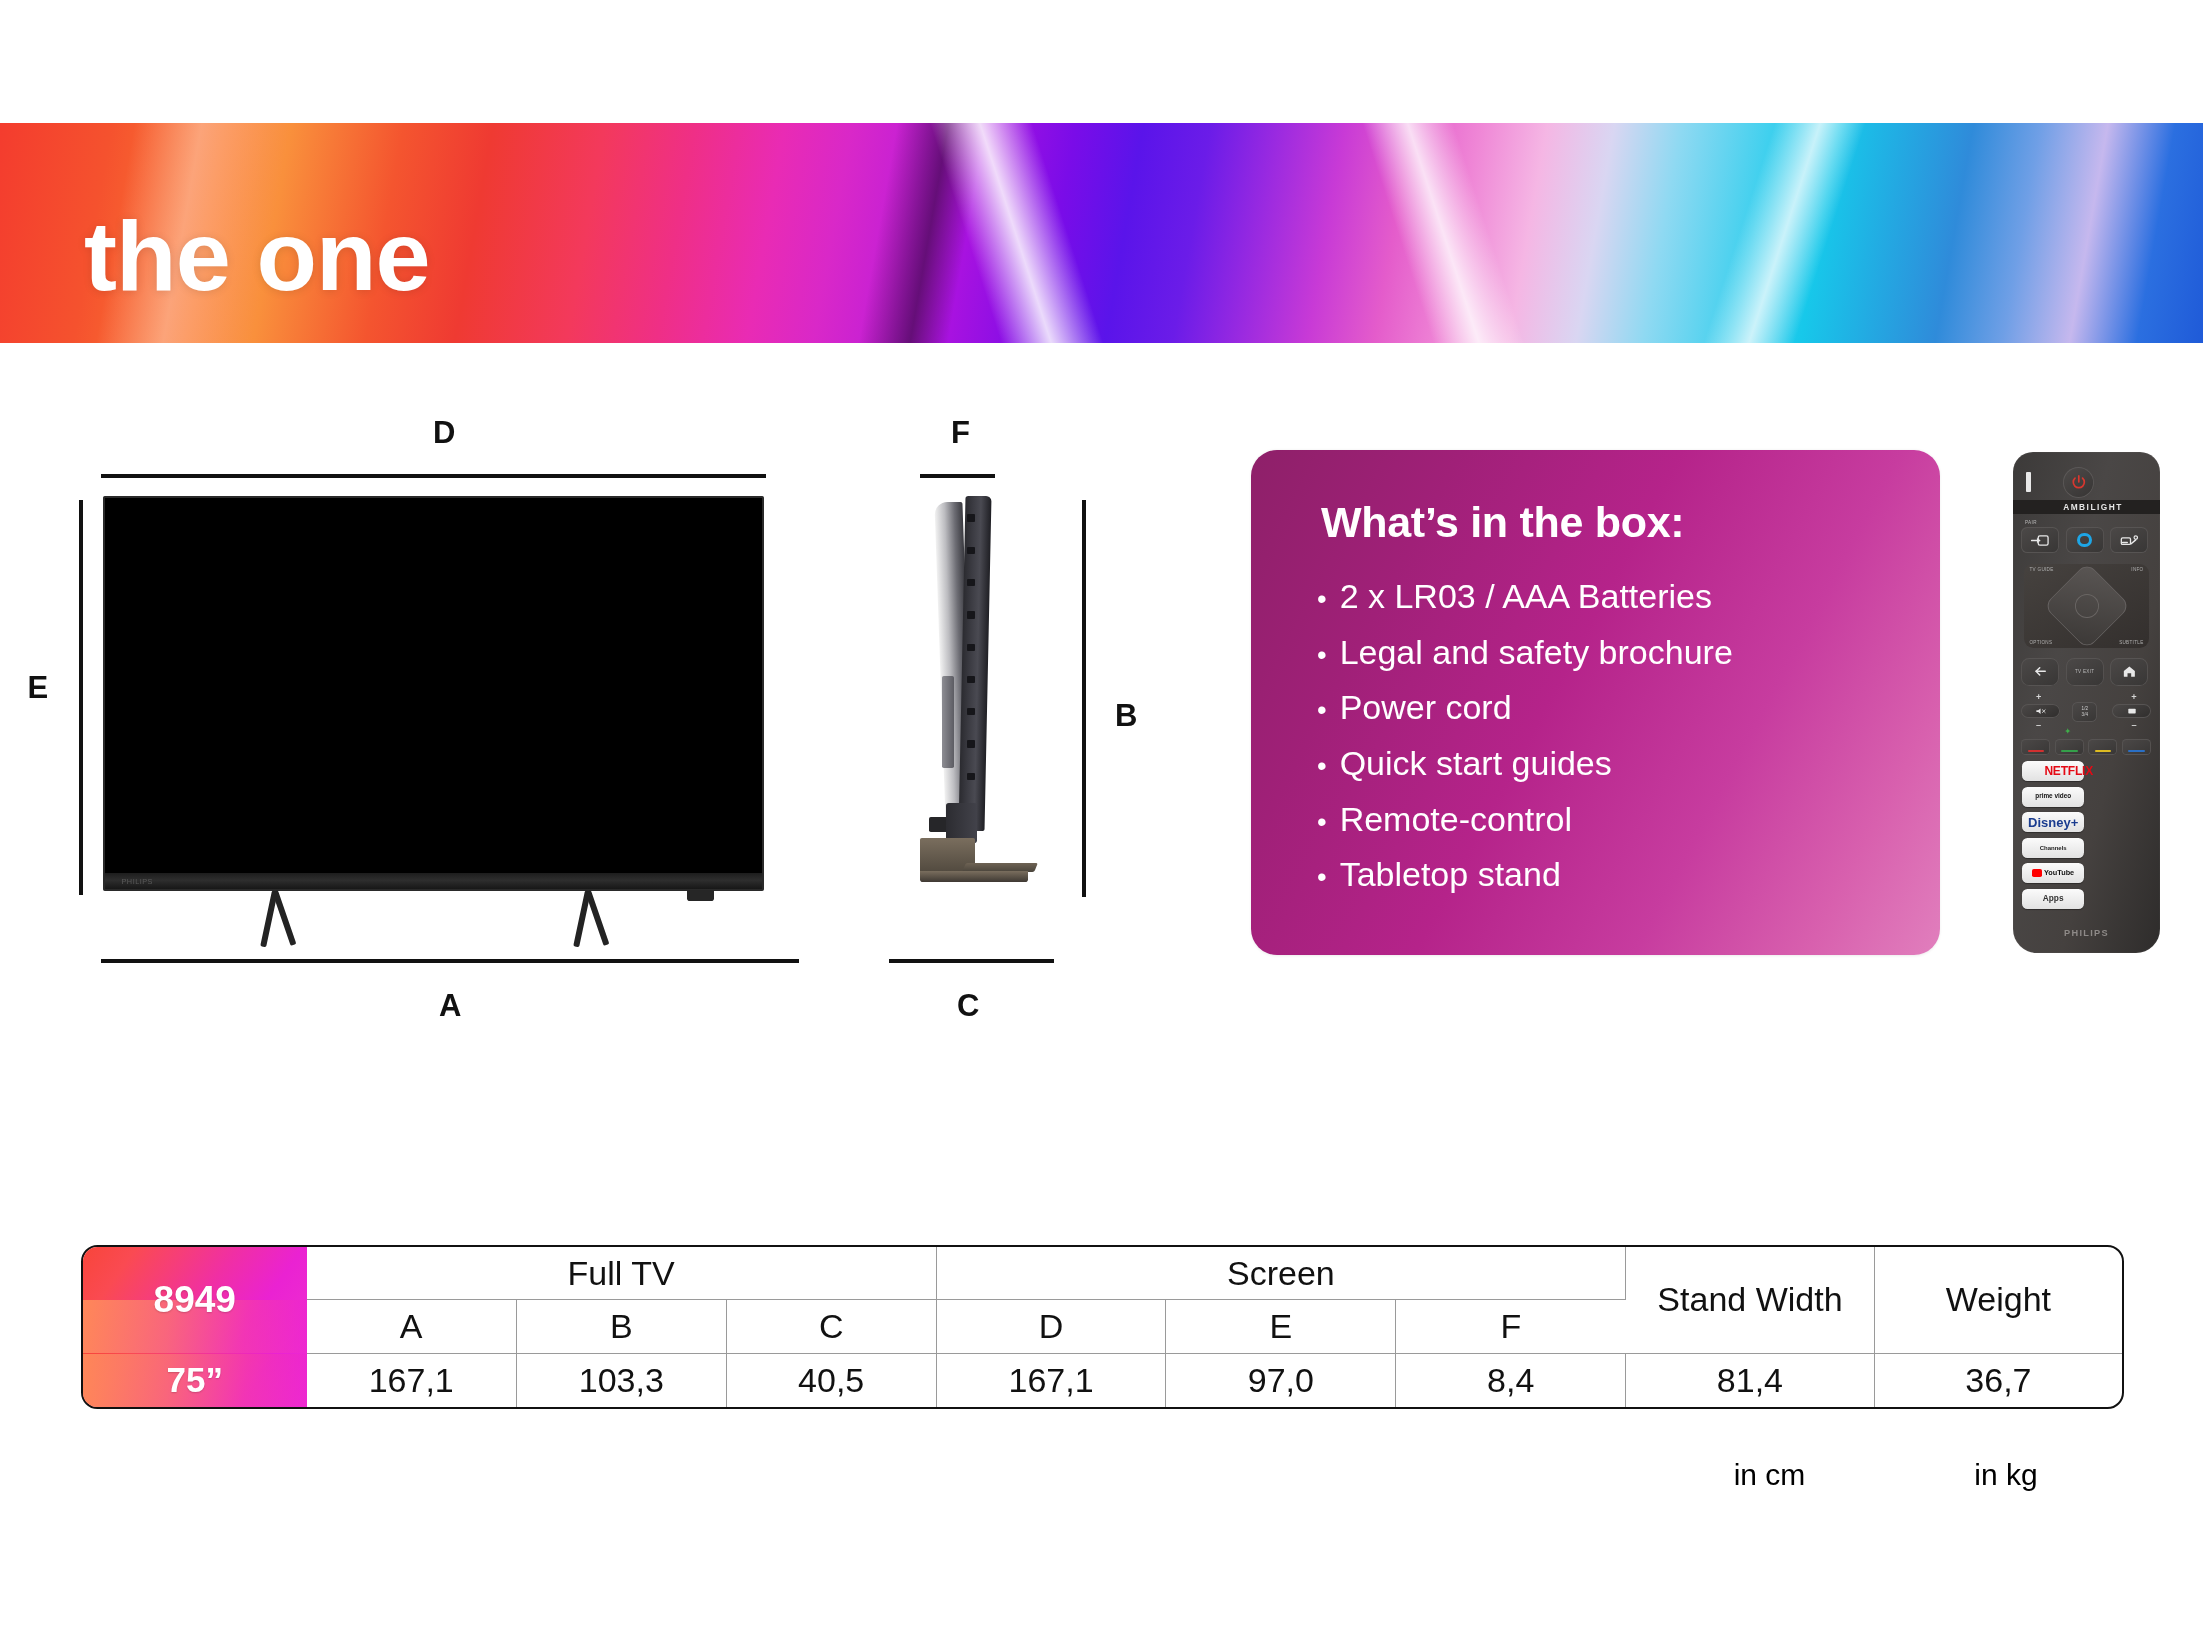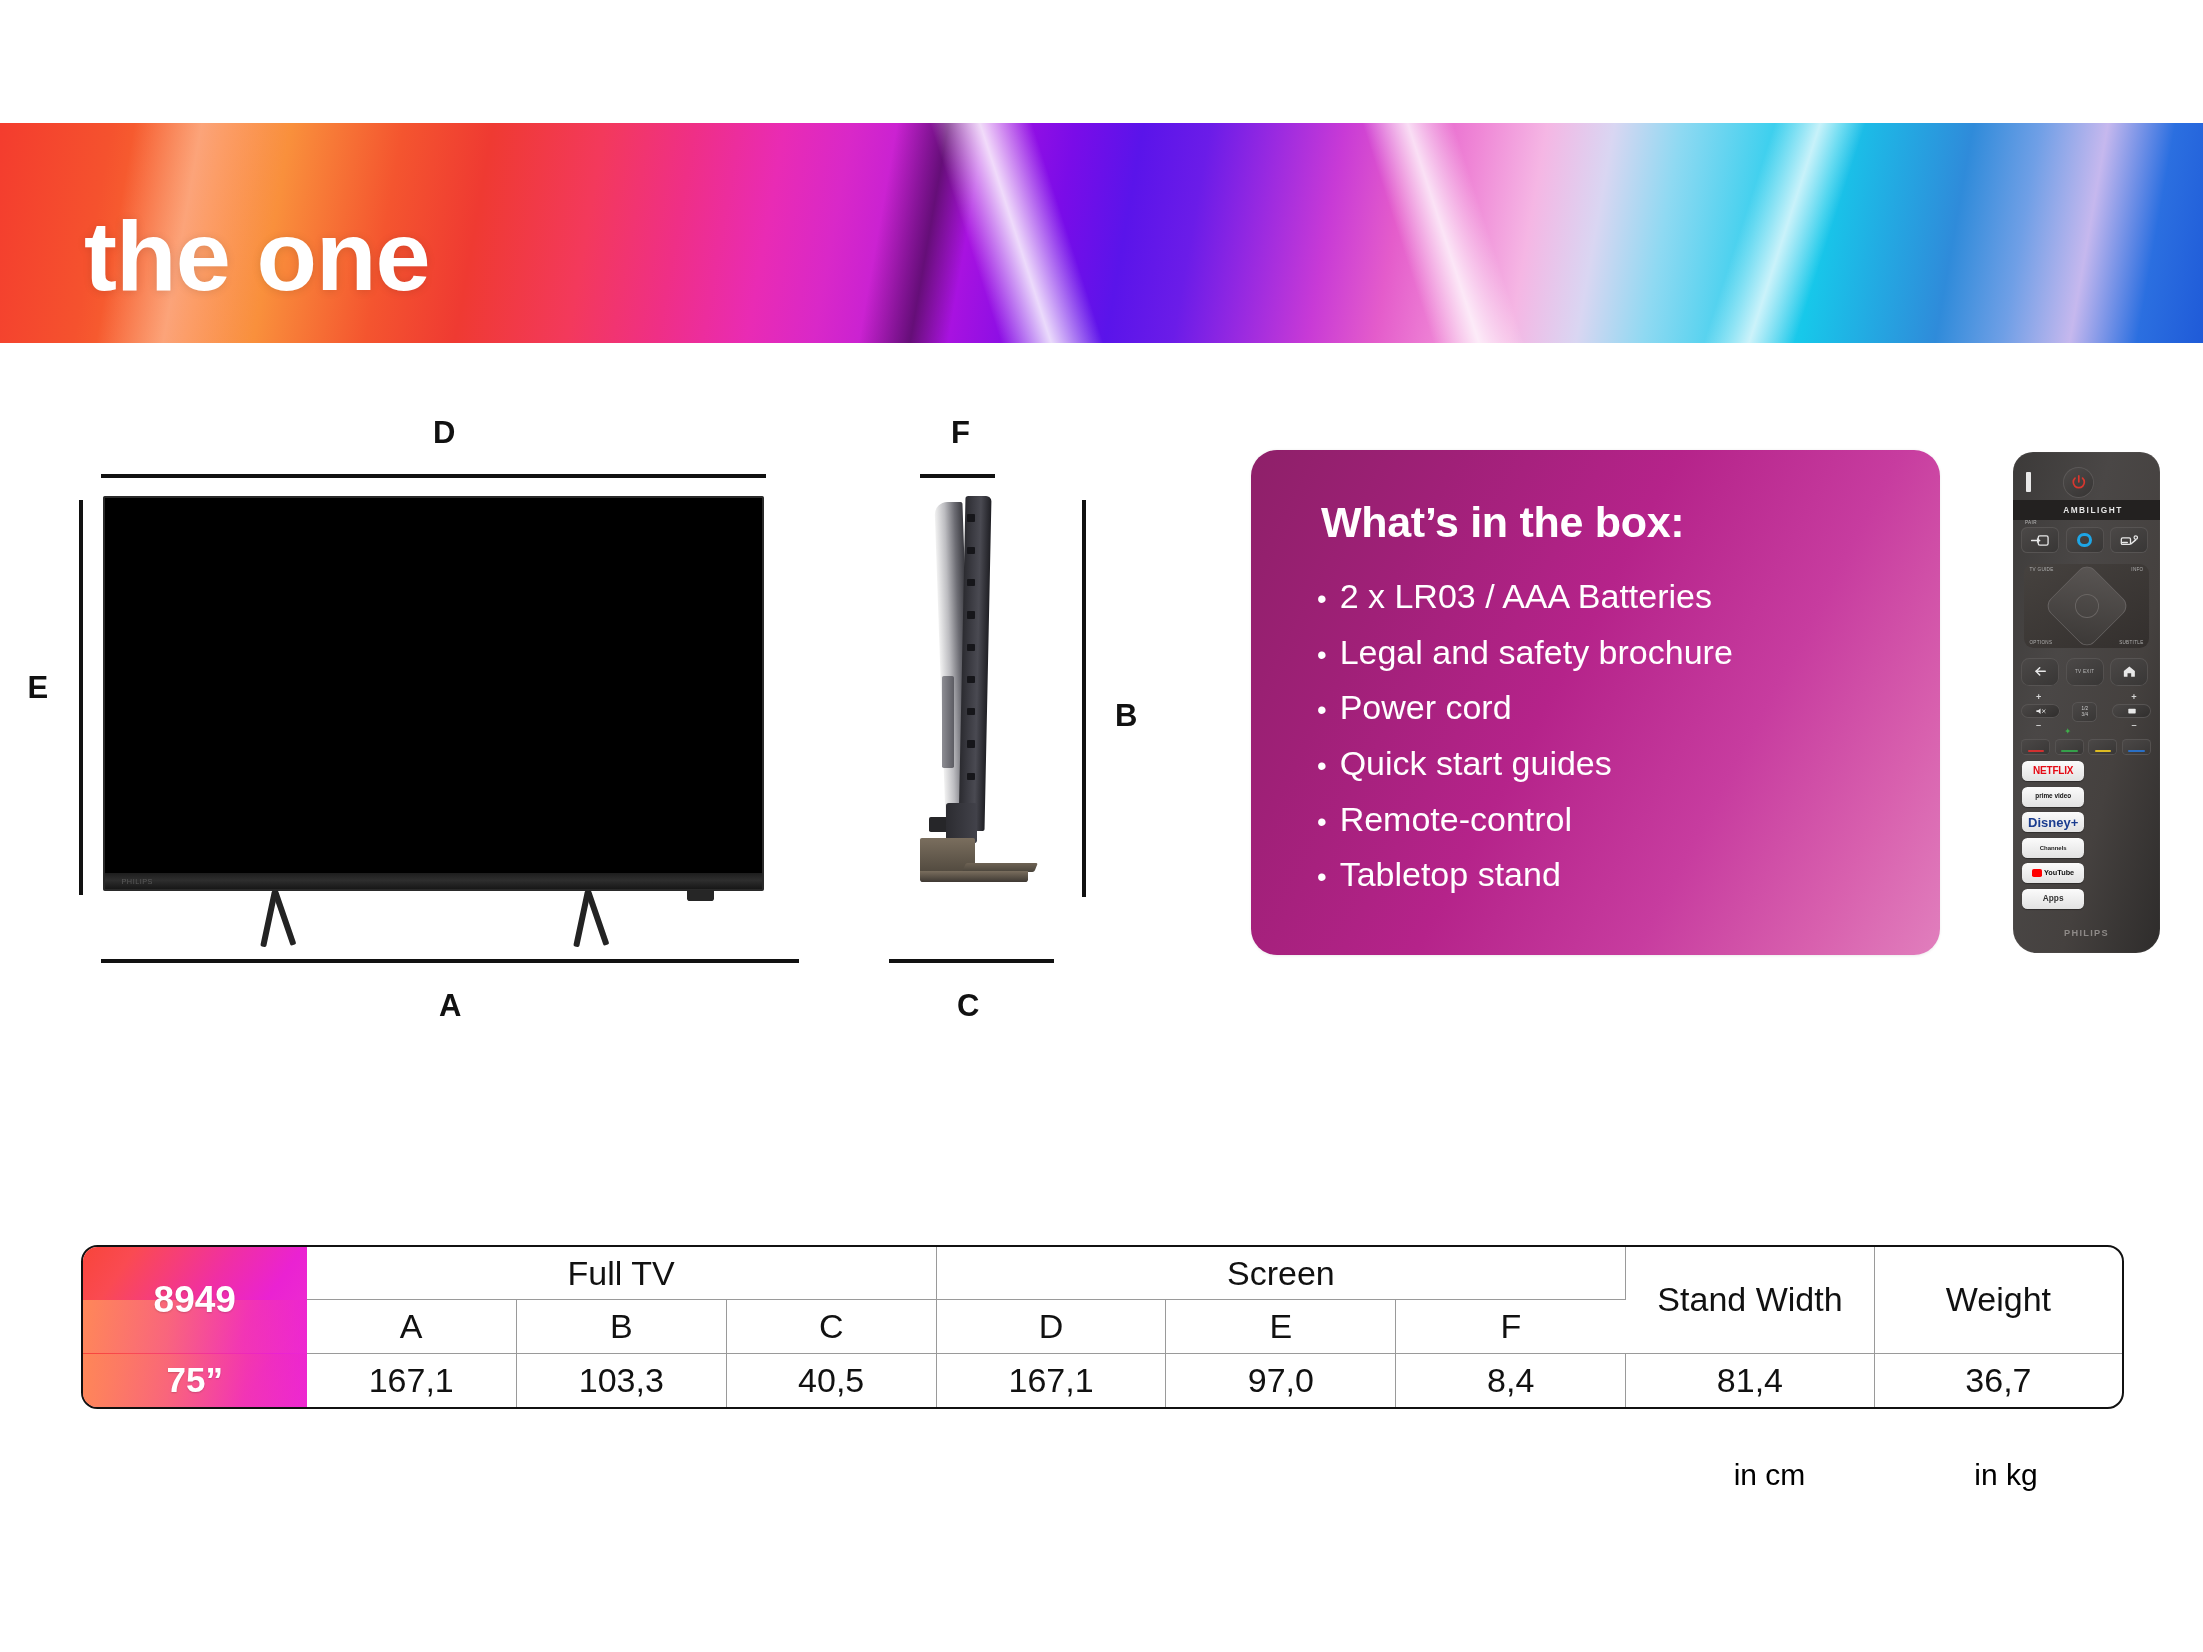--- a/index.html
+++ b/index.html
@@ -155,21 +155,21 @@
   .rm-powerrow { position: absolute; left: 0; top: 9.2px; width: 100%; height: 48px; }
   .rm-bar { position: absolute; left: 13px; top: 11px; width: 4.6px; height: 20px; background: #e8e8e8; border-radius: 0.9px; }
   .rm-power {
     position: absolute; left: 50px; top: 5.5px; width: 31px; height: 31px;
     border-radius: 50%; background: linear-gradient(145deg,#4e4b4a,#363433);
     box-shadow: inset 0 0 0 0.9px #5b5857;
     display: flex; align-items: center; justify-content: center;
   }
   .rm-power svg { width: 15.6px; height: 15.6px; }
   .rm-amb {
-    position: absolute; left: 0; top: 48px; width: 100%; height: 20px;
+    position: absolute; left: 0; top: 48px; width: 100%; height: 14px;
     background: #232120; display: flex; align-items: center; justify-content: center; padding-left: 13px;
   }
   .rm-amb span { font-size: 8.3px; color: #e6e6e6; letter-spacing: 1.5px; font-weight: 600; }
   .rm-row3 { position: absolute; left: 8.3px; top: 75px; width: 130px; display: flex; gap: 6.4px; }
   .rm-key {
     width: 38px; height: 26px; border-radius: 6.4px;
     background: linear-gradient(150deg,#4c4948,#383635);
     box-shadow: inset 0 0 0 0.9px #575453;
     display: flex; align-items: center; justify-content: center;
   }
@@ -226,21 +226,21 @@
   }
   .rm-cbtn i { display: block; width: 16.5px; height: 1.8px; border-radius: 0.9px; }
   .rm-apps { position: absolute; left: 9.2px; top: 309px; width: 129px; display: flex; flex-wrap: wrap; gap: 5.5px 5.5px; }
   .rm-app {
     width: 62px; height: 20px; border-radius: 5.5px;
     background: linear-gradient(180deg,#fbfbfb,#e2e2e2);
     display: flex; align-items: center; justify-content: center;
     box-shadow: 0 0.9px 0.9px rgba(0,0,0,.35);
   }
   .rm-app span { font-size: 7.3px; font-weight: 700; line-height: 1; }
-  .rm-app .netflix { color: #e50914; font-size: 10px; letter-spacing: -0.2px; }
+  .rm-app .netflix { color: #e50914; font-size: 12px; letter-spacing: -0.2px; padding-left: 31px; }
   .rm-app .prime { color: #111; font-size: 6.4px; font-weight: 600; }
   .rm-app .disney { color: #1a3c8f; font-size: 13px; font-weight: 700; }
   .rm-app .channels { color: #222; font-size: 6px; font-weight: 700; }
   .rm-app .youtube { color: #111; font-size: 6.4px; font-weight: 700; display: flex; align-items: center; gap: 1.8px; }
   .rm-app .yt-dot { display: inline-block; width: 10px; height: 7.3px; background: #ff0000; border-radius: 1.8px; }
   .rm-app .apps { color: #333; font-size: 8.3px; font-weight: 600; }
   .rm-philips {
     position: absolute; left: 0; bottom: 14.7px; width: 100%; text-align: center;
     font-size: 9.2px; font-weight: 700; color: #8e8a88; letter-spacing: 1.3px;
   }

